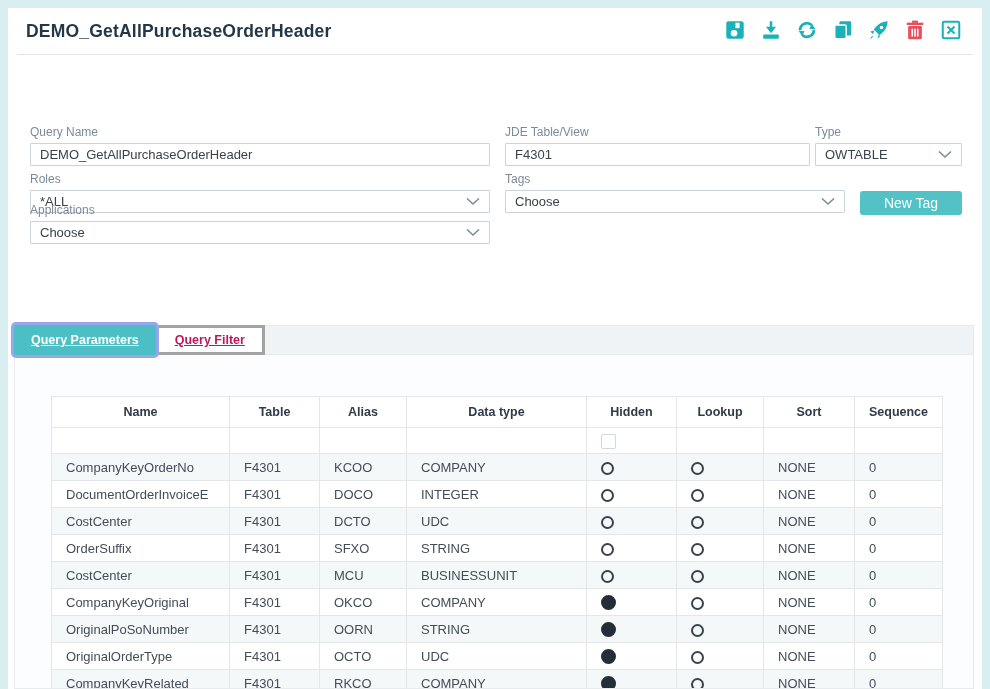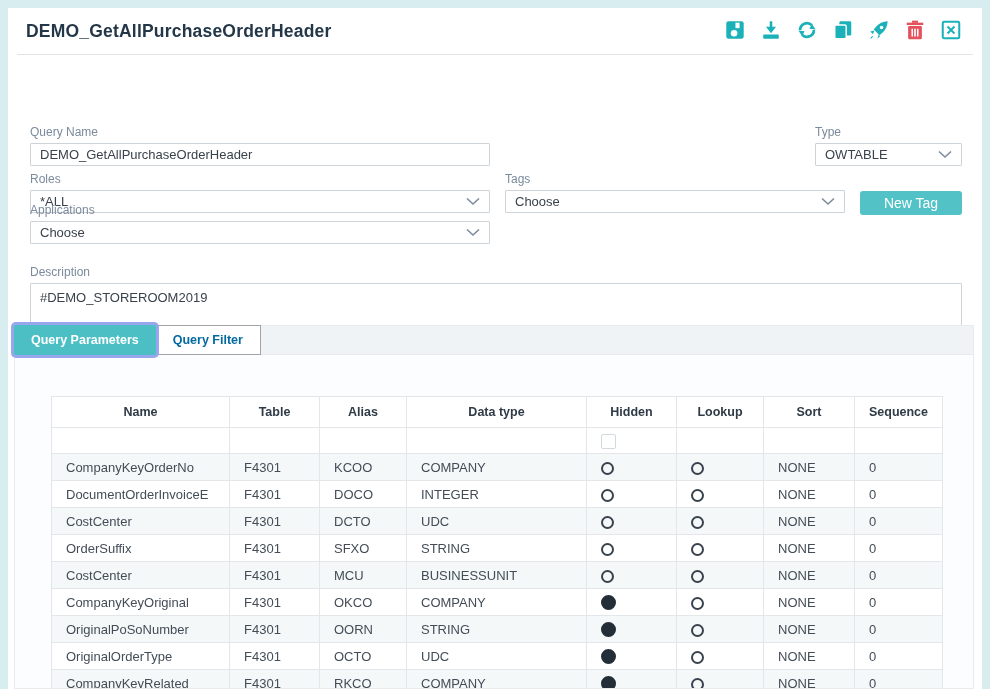--- a/index.html
+++ b/index.html
@@ -108,33 +108,34 @@
   }
   .tab {
     height: 30px;
     margin-top: -1px; margin-left: -1px;
     padding: 12px 17px;
     display: flex; align-items: center;
     font-size: 12.5px;
     font-weight: bold;
     cursor: pointer;
     white-space: nowrap;
+    text-decoration: underline;
   }
   .tab.active {
     background: #4cbfc4;
     color: #ffffff;
     border-radius: 2px;
     box-shadow: 0 0 0 3px #98a6ee;
     position: relative;
     z-index: 2;
   }
   .tab.inactive {
     background: #ffffff;
-    color: #0369a1;
-    border: 1px solid #a3a3a3;
+    color: #be185d;
+    border: 3px solid #a3a3a3;
   }
   
   .panel {
     position: absolute;
     left: 6px; top: 347px; right: 8px; bottom: 0;
     background: #fcfdfe;
     border: 1px solid #e7ebee;
     border-top: none;
     overflow: hidden;
   }
@@ -252,20 +253,24 @@
     </div>
   </div>
 
   <div class="form-area">
 
     <div class="field f-queryname">
       <label class="field-label">Query Name</label>
       <input class="text-input" type="text" value="DEMO_GetAllPurchaseOrderHeader" style="">
     </div>
 
+    <div class="field f-jdetable">
+      <label class="field-label">JDE Table/View</label>
+      <input class="text-input" type="text" value="F4301" style="">
+    </div>
 
     <div class="field f-type">
       <label class="field-label">Type</label>
       <div class="select-box">
         <span>OWTABLE</span>
         <span class="chev">
             <svg width="14" height="9" viewBox="0 0 14 9" fill="none">
               <path d="M1 1.5l6 5.5 6-5.5" stroke="#7c8b9d" stroke-width="1.6"></path>
             </svg>
           </span>
@@ -305,24 +310,20 @@
       <div class="select-box">
         <span>Choose</span>
         <span class="chev">
             <svg width="14" height="9" viewBox="0 0 14 9" fill="none">
               <path d="M1 1.5l6 5.5 6-5.5" stroke="#7c8b9d" stroke-width="1.6"></path>
             </svg>
           </span>
       </div>
     </div>
 
-    <div class="field f-description">
-      <label class="field-label">Description</label>
-      <textarea class="textarea-box" style="">#DEMO_STOREROOM2019</textarea>
-    </div>
   </div>
 
   <div class="tabs-row">
     <div class="tab active">Query Parameters</div>
     <div class="tab inactive">Query Filter</div>
   </div>
 
   <div class="panel">
     <table class="params">
       <colgroup>

